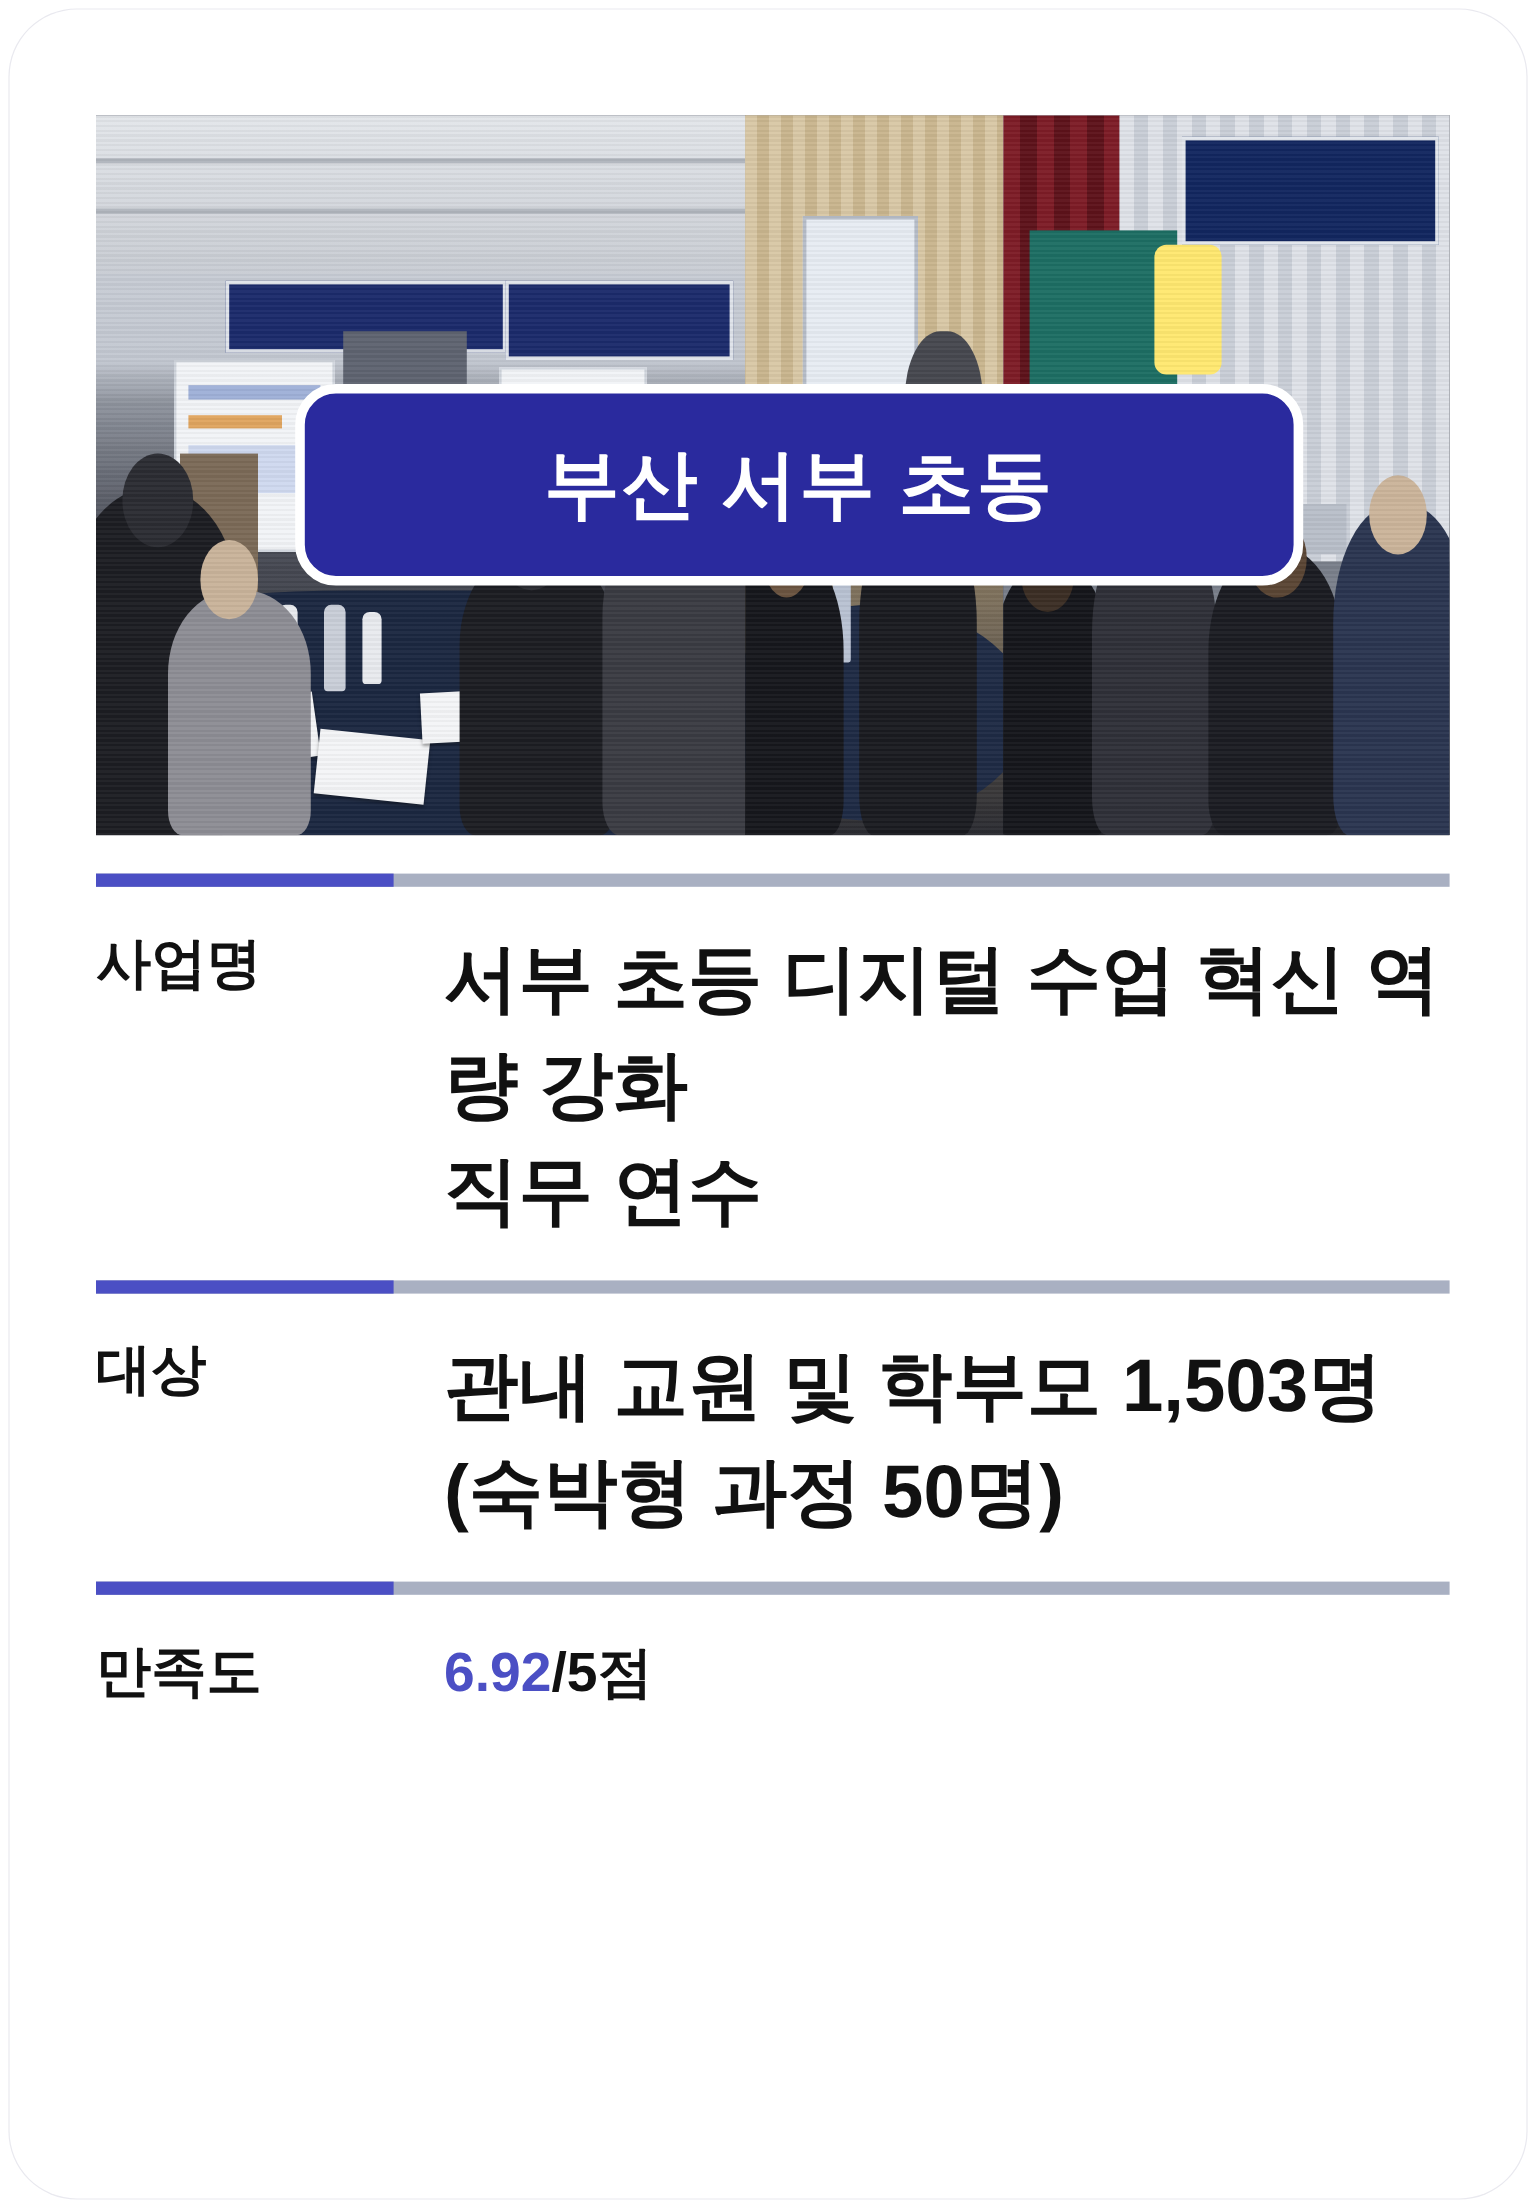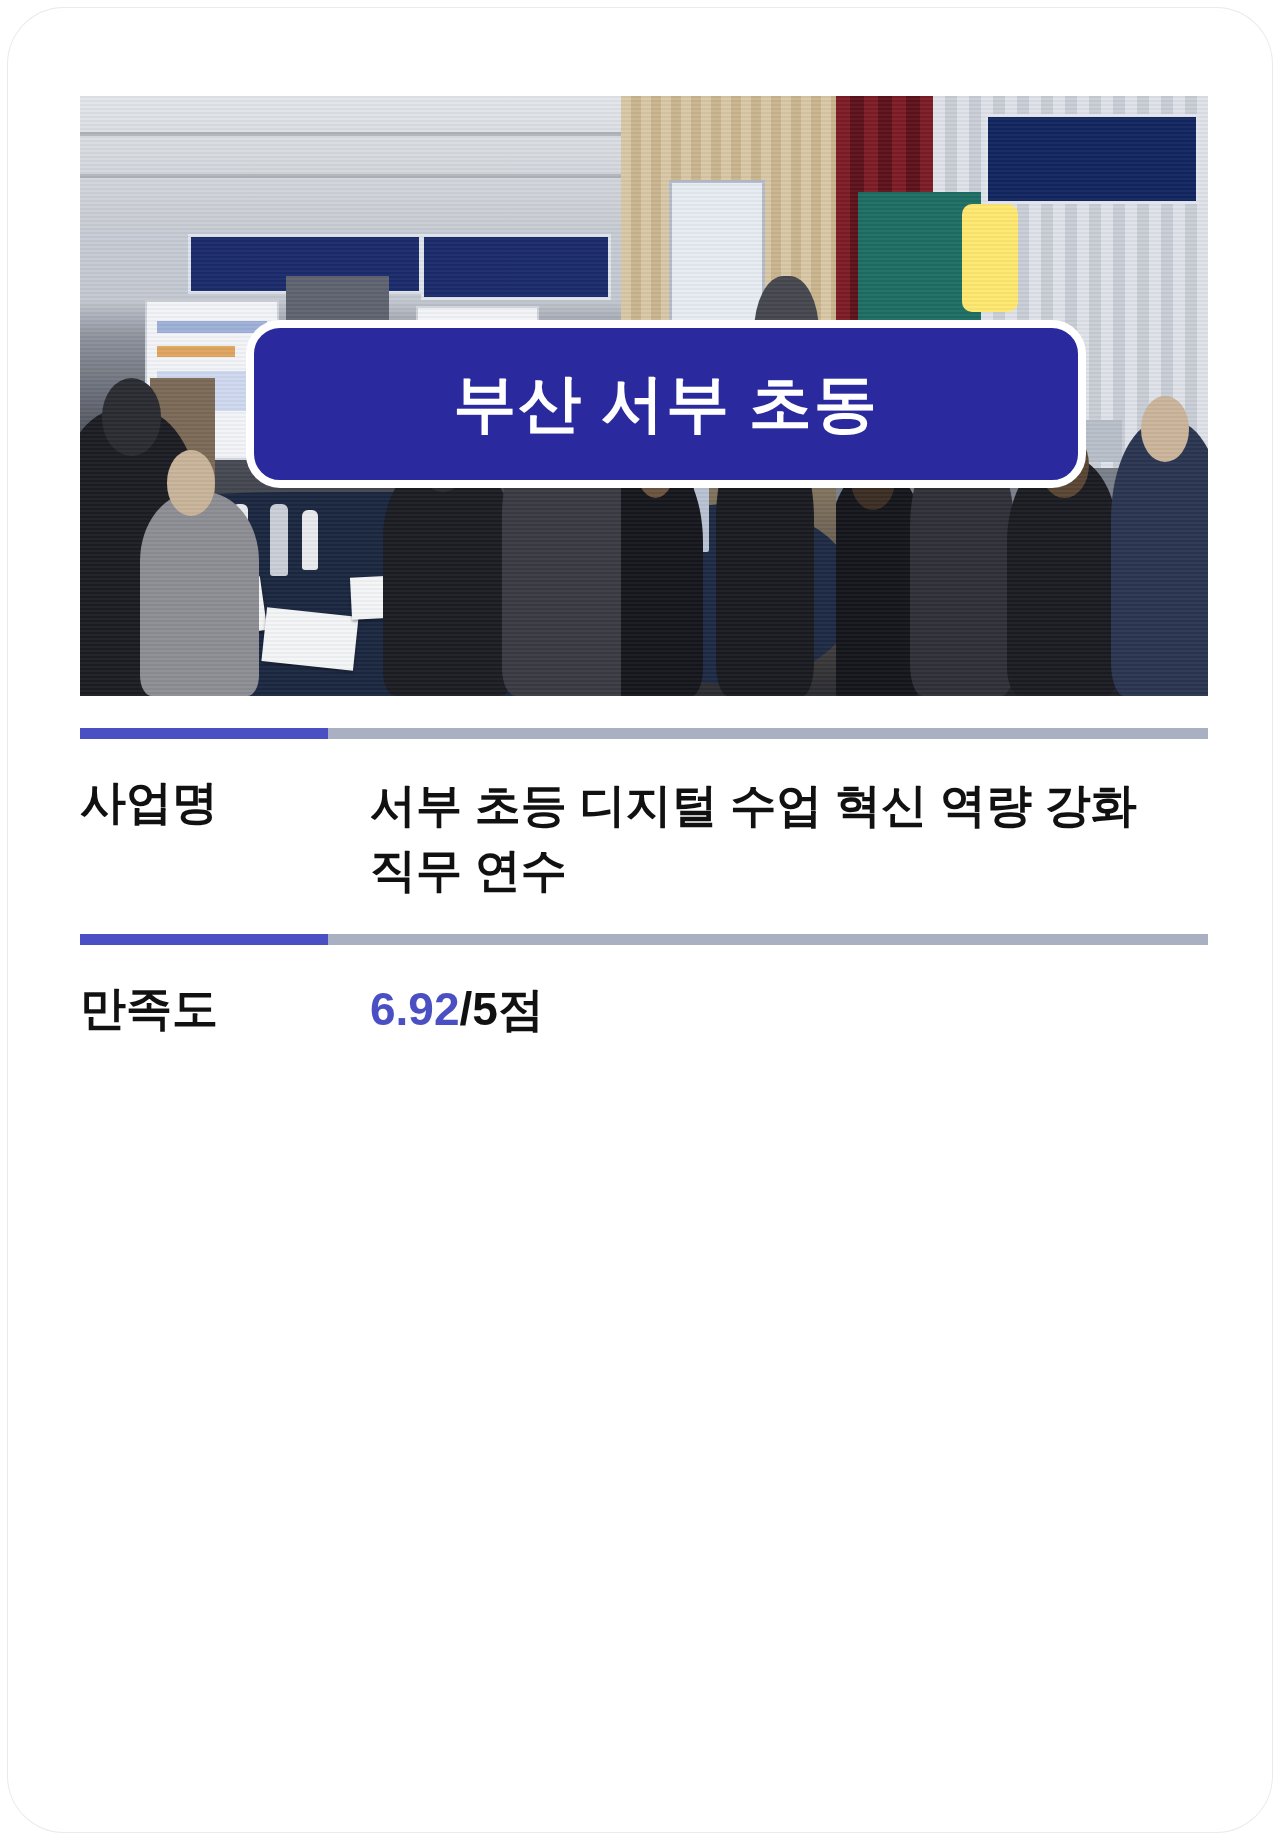--- a/index.html
+++ b/index.html
@@ -203,21 +203,21 @@
     width: 290px;
     flex: 0 0 290px;
     font-size: 46px;
     font-weight: bold;
     color: #111111;
     line-height: 1.18;
     padding-top: 2px;
   }
   .row-value {
     flex: 1;
-    font-size: 46px;
+    font-size: 62px;
     font-weight: bold;
     color: #111111;
     line-height: 1.42;
     white-space: pre-line;
   }
   .score-value {
     font-size: 46px;
     font-weight: bold;
     color: #111111;
   }
@@ -316,20 +316,30 @@
           <div class="fill"></div>
         </div>
       <div class="row-body">
         <div class="row-label">사업명</div>
         <div class="row-value">서부 초등 디지털 수업 혁신 역량 강화
 직무 연수</div>
       </div>
     </div>
 
 
+    <div class="row">
+      <div class="divider">
+          <div class="fill"></div>
+        </div>
+      <div class="row-body">
+        <div class="row-label">대상</div>
+        <div class="row-value">관내 교원 및 학부모 1,503명
+(숙박형 과정 50명)</div>
+      </div>
+    </div>
 
     <div class="row">
       <div class="divider">
           <div class="fill"></div>
         </div>
       <div class="row-body">
         <div class="row-label">만족도</div>
         <div class="score-value">
           <span class="num">6.92</span><span>/5점</span>
         </div>

